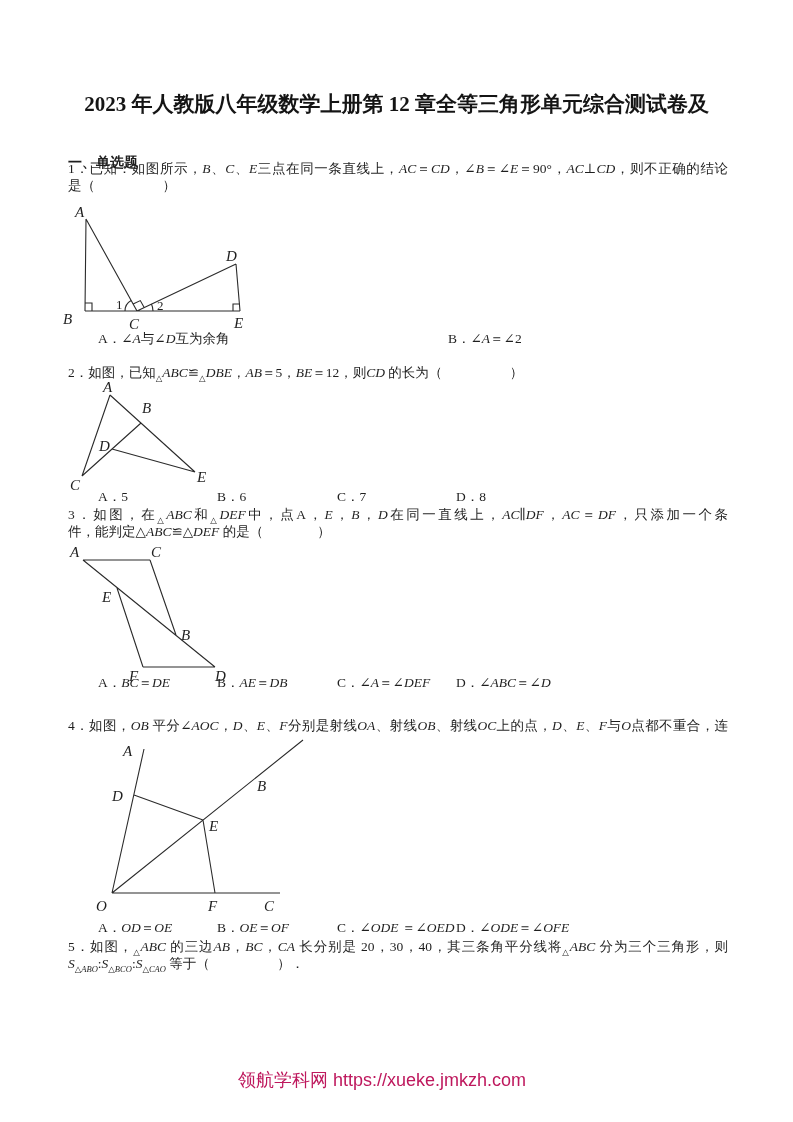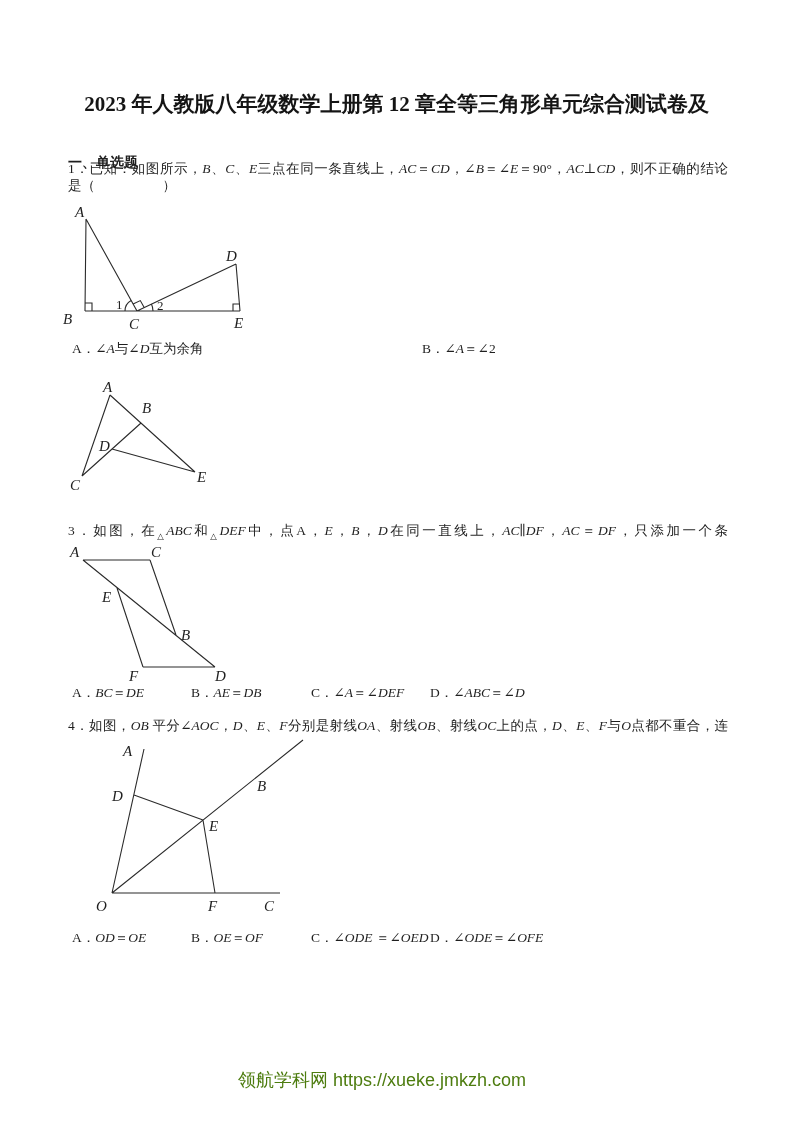--- a/index.html
+++ b/index.html
@@ -5,29 +5,29 @@
   html,body{margin:0;padding:0;background:#fff;}
   .page{position:relative;width:793px;height:1122px;background:#ffffff;overflow:hidden;
         font-family:"Liberation Serif","DejaVu Serif",serif;color:#1f1f1f;}
   .abs{position:absolute;}
   .title{left:0;top:90px;width:793px;text-align:center;font-size:21px;font-weight:700;
          line-height:29px;color:#141414;}
   .section{left:68px;top:154px;font-size:14px;font-weight:700;}
   .para{left:68px;width:660px;font-size:13.5px;line-height:17px;}
   .jline{text-align:justify;text-align-last:justify;}
   .optrow{left:68px;width:700px;height:16px;font-size:13.5px;line-height:16px;}
-  .opt{position:absolute;top:10px;white-space:nowrap;}
+  .opt{position:absolute;top:0;white-space:nowrap;margin-left:26px;}
   .mv{font-style:italic;font-family:"Liberation Serif","DejaVu Serif",serif;}
   sub{font-size:8.5px;font-style:italic;line-height:0;}
   .fig{position:absolute;}
   .fig path,.fig line{stroke:#2b2b2b;stroke-width:1.1;fill:none;}
   .fig text{font-family:"Liberation Serif","DejaVu Serif",serif;font-style:italic;
             font-size:15px;fill:#1f1f1f;}
   .fig text.num{font-style:normal;font-size:13px;}
-  .footer{left:0;top:1068px;width:764px;text-align:center;font-size:18px;color:#4d7c0f;
+  .footer{left:0;top:1068px;width:764px;text-align:center;font-size:18px;color:#be185d;
           font-family:"Liberation Sans","DejaVu Sans",sans-serif;}
 </style>
 </head>
 <body>
 
 <div class="page">
 
   <div class="abs title">
     <div>2023 年人教版八年级数学上册第 12 章全等三角形单元综合测试卷及</div>
   </div>
@@ -53,33 +53,43 @@
     <text x="234" y="328">E</text>
     <text class="num" x="116" y="309">1</text>
     <text class="num" x="157" y="310">2</text>
   </svg>
 
   <div class="abs optrow" style="top:331px">
     <span class="opt" style="left:4px"><span>A．∠</span><span class="mv">A</span><span>与∠</span><span class="mv">D</span><span>互为余角</span></span>
     <span class="opt" style="left:354px"><span>B．∠</span><span class="mv">A</span><span>＝∠2</span></span>
   </div>
 
+  <div class="abs para" style="top:364px">
+    <div><span>2．如图，已知</span><sub>△</sub><span class="mv">ABC</span><span>≌</span><sub>△</sub><span class="mv">DBE</span><span>，</span><span class="mv">AB</span><span>＝5，</span><span class="mv">BE</span><span>＝12，则</span><span class="mv">CD</span><span> 的长为（　　　　　）</span></div>
+  </div>
 
   <svg class="fig" style="left:54px;top:380px" width="168" height="114" viewBox="54 380 168 114">
     <path d="M110 395 L82 476 M110 395 L195 472 M82 476 L141 423 M112 449 L195 472"></path>
     <text x="103" y="392">A</text>
     <text x="142" y="413">B</text>
     <text x="70" y="490">C</text>
     <text x="99" y="451">D</text>
     <text x="197" y="482">E</text>
   </svg>
 
+  <div class="abs optrow" style="top:489px">
+    <span class="opt" style="left:4px"><span>A．5</span></span>
+    <span class="opt" style="left:123px"><span>B．6</span></span>
+    <span class="opt" style="left:243px"><span>C．7</span></span>
+    <span class="opt" style="left:362px"><span>D．8</span></span>
+  </div>
 
-  <div class="abs para" style="top:522px">
+  <div class="abs para" style="top:506px">
     <div class="jline"><span>3．如图，在</span><sub>△</sub><span class="mv">ABC</span><span>和</span><sub>△</sub><span class="mv">DEF</span><span>中，点A，</span><span class="mv">E</span><span>，</span><span class="mv">B</span><span>，</span><span class="mv">D</span><span>在同一直线上，</span><span class="mv">AC</span><span>∥</span><span class="mv">DF</span><span>，</span><span class="mv">AC</span><span>＝</span><span class="mv">DF</span><span>，只添加一个条</span></div>
+    <div><span>件，能判定△</span><span class="mv">ABC</span><span>≌△</span><span class="mv">DEF</span><span> 的是（　　　　）</span></div>
   </div>
 
   <svg class="fig" style="left:60px;top:544px" width="180" height="140" viewBox="60 544 180 140">
     <path d="M83 560 L150 560 M150 560 L176 635 M83 560 L215 667 M117 588 L143 667 M143 667 L215 667"></path>
     <text x="70" y="557">A</text>
     <text x="181" y="640">B</text>
     <text x="151" y="557">C</text>
     <text x="215" y="681">D</text>
     <text x="102" y="602">E</text>
     <text x="129" y="681">F</text>
@@ -108,17 +118,19 @@
   </svg>
 
   <div class="abs optrow" style="top:920px">
     <span class="opt" style="left:4px"><span>A．</span><span class="mv">OD</span><span>＝</span><span class="mv">OE</span></span>
     <span class="opt" style="left:123px"><span>B．</span><span class="mv">OE</span><span>＝</span><span class="mv">OF</span></span>
     <span class="opt" style="left:243px"><span>C．∠</span><span class="mv">ODE</span><span> ＝∠</span><span class="mv">OED</span></span>
     <span class="opt" style="left:362px"><span>D．∠</span><span class="mv">ODE</span><span>＝∠</span><span class="mv">OFE</span></span>
   </div>
 
   <div class="abs para" style="top:938px">
+    <div class="jline"><span>5．如图，</span><sub>△</sub><span class="mv">ABC</span><span> 的三边</span><span class="mv">AB</span><span>，</span><span class="mv">BC</span><span>，</span><span class="mv">CA</span><span> 长分别是 20，30，40，其三条角平分线将</span><sub>△</sub><span class="mv">ABC</span><span> 分为三个三角形，则</span></div>
+    <div><span class="mv">S</span><sub>△ABO</sub><span>:</span><span class="mv">S</span><sub>△BCO</sub><span>:</span><span class="mv">S</span><sub>△CAO</sub><span> 等于（　　　　　）．</span></div>
   </div>
 
   <div class="abs footer">领航学科网 https://xueke.jmkzh.com</div>
 
 </div>
 
 </body></html>

